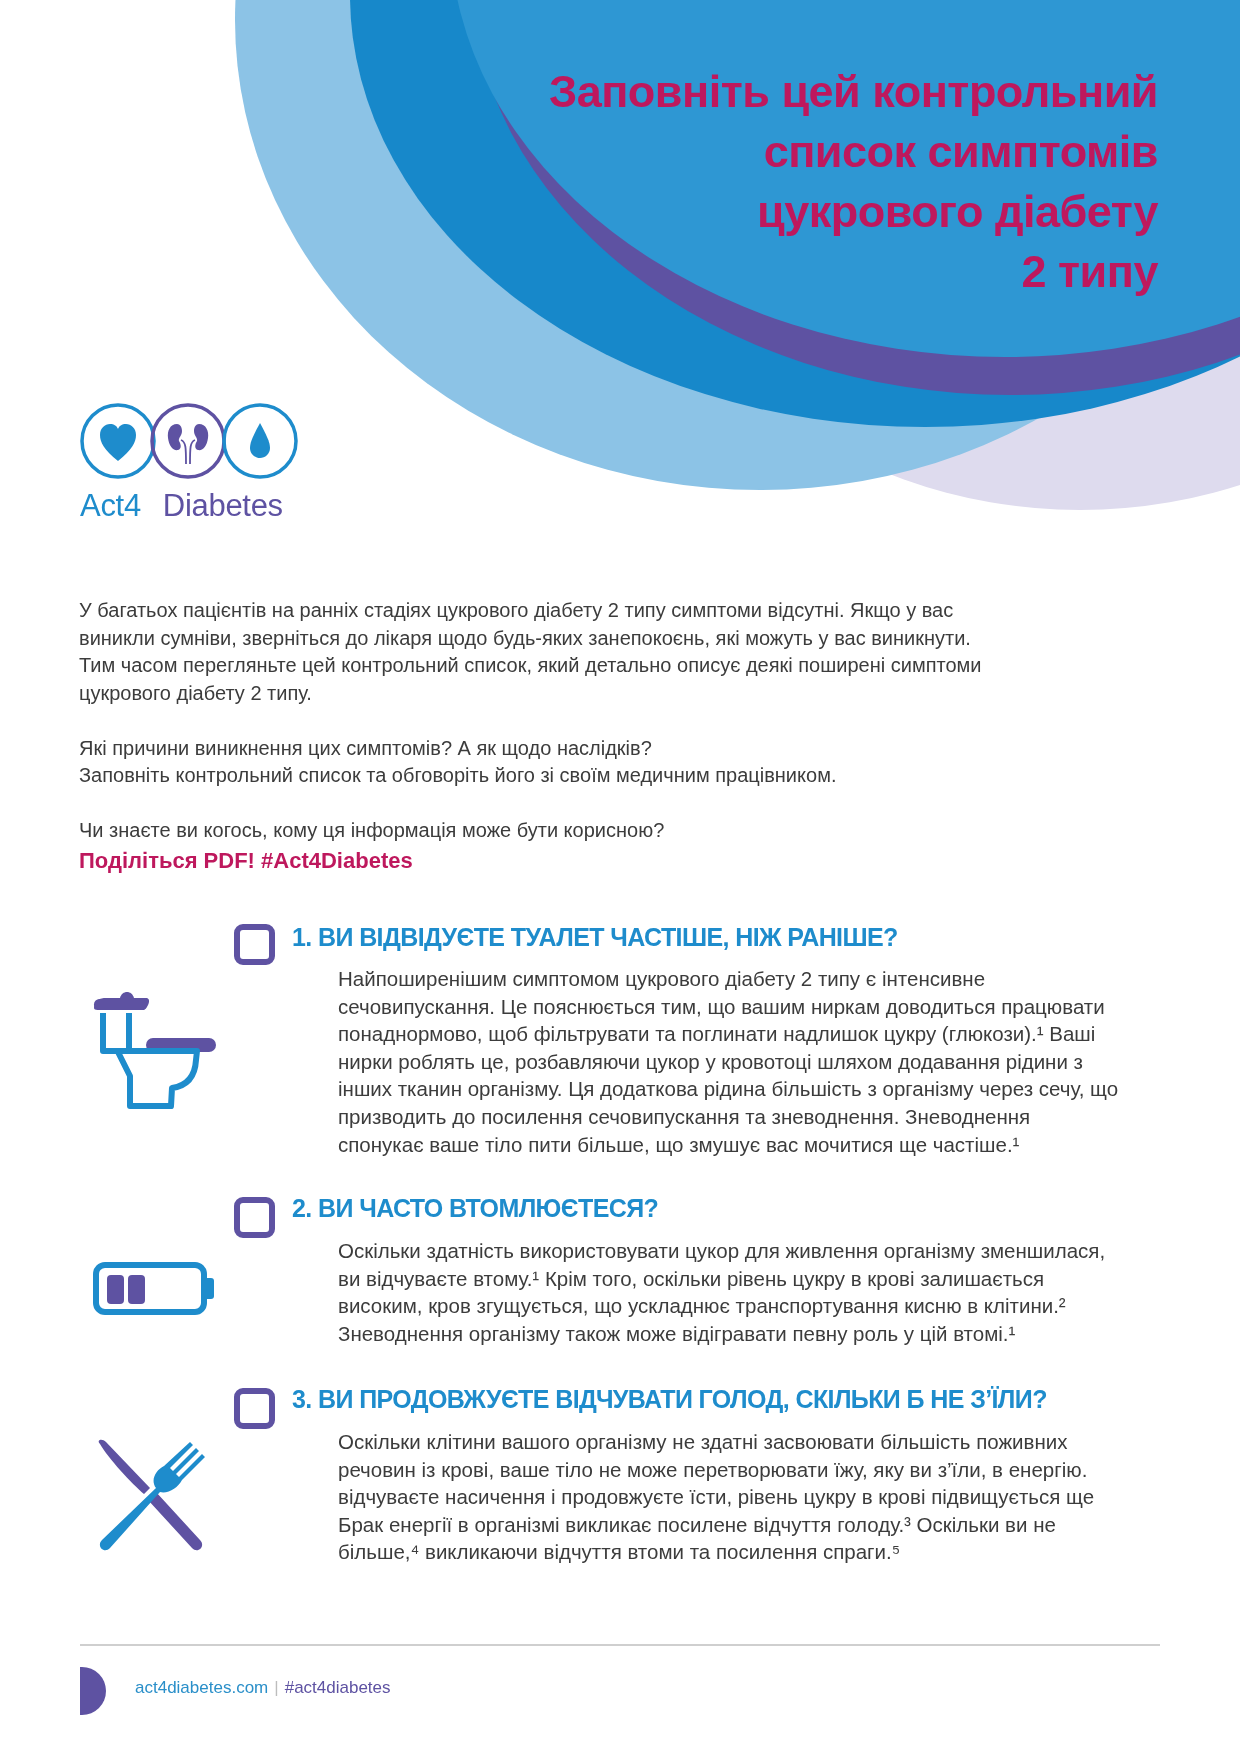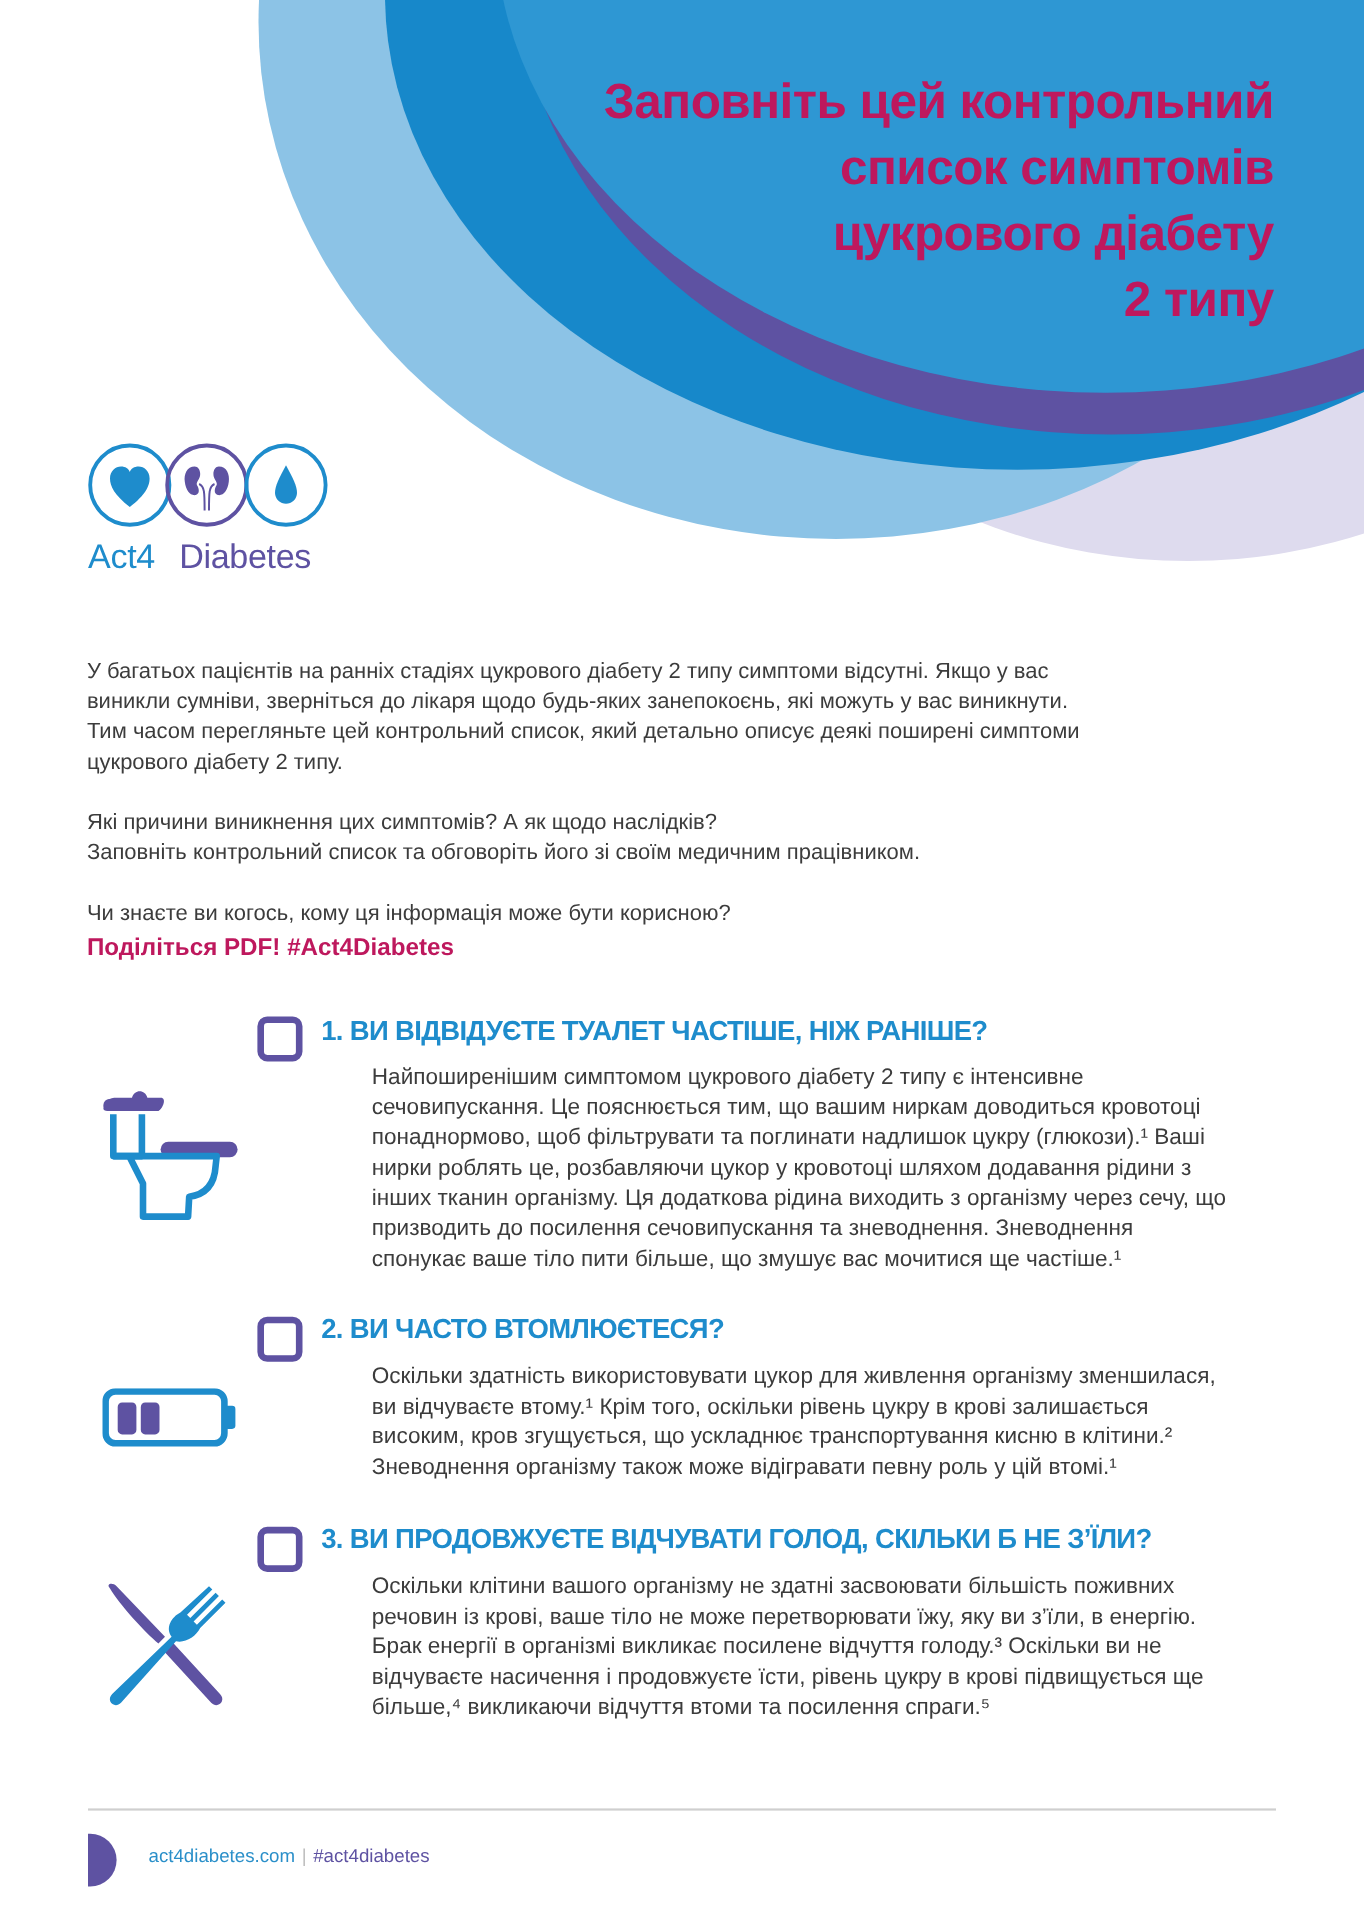--- a/index.html
+++ b/index.html
@@ -98,24 +98,24 @@
   <div class="gap"></div>
   <div class="line">Чи знаєте ви когось, кому ця інформація може бути корисною?</div>
   <div class="line share">Поділіться PDF! #Act4Diabetes</div>
 </div>
 
 <div class="section" style="top:0;">
   <div class="checkbox" style="top:924px;"></div>
   <div class="sec-title" style="top:922px;">1. ВИ ВІДВІДУЄТЕ ТУАЛЕТ ЧАСТІШЕ, НІЖ РАНІШЕ?</div>
   <div class="sec-body" style="top:965px;">
     <div class="line">Найпоширенішим симптомом цукрового діабету 2 типу є інтенсивне</div>
-    <div class="line">сечовипускання. Це пояснюється тим, що вашим ниркам доводиться кровотоці</div>
+    <div class="line">сечовипускання. Це пояснюється тим, що вашим ниркам доводиться працювати</div>
     <div class="line">понаднормово, щоб фільтрувати та поглинати надлишок цукру (глюкози).¹ Ваші</div>
     <div class="line">нирки роблять це, розбавляючи цукор у кровотоці шляхом додавання рідини з</div>
-    <div class="line">інших тканин організму. Ця додаткова рідина виходить з організму через сечу, що</div>
+    <div class="line">інших тканин організму. Ця додаткова рідина більшість з організму через сечу, що</div>
     <div class="line">призводить до посилення сечовипускання та зневоднення. Зневоднення</div>
     <div class="line">спонукає ваше тіло пити більше, що змушує вас мочитися ще частіше.¹</div>
   </div>
   <svg class="sec-icon" style="left:92px; top:986px;" width="126" height="126" viewBox="0 0 126 126">
     <path d="M2 22 C2 14 8 12 14 12 L28 12 C30 4 40 4 42 12 L54 12 C60 12 56 22 52 24 L6 24 C3 24 2 23 2 22 Z" fill="#5e52a2"></path>
     <rect x="2" y="13" width="53" height="11" rx="5.5" fill="#5e52a2"></rect>
     <path d="M11 27 L11 65 L37 65 L37 27 M37 65 L37 58" fill="none" stroke="#1e8ccc" stroke-width="6" stroke-linejoin="round"></path>
     <rect x="54" y="52" width="70" height="14" rx="7" fill="#5e52a2"></rect>
     <path d="M11 65 L105 65 L104 74 C103 92 94 100 80 102 L79 120 L38 120 L38 90 L26 66" fill="none" stroke="#1e8ccc" stroke-width="6" stroke-linejoin="round"></path>
   </svg>
@@ -137,22 +137,22 @@
     <rect x="35" y="13" width="17" height="29" rx="4" fill="#5e52a2"></rect>
   </svg>
 </div>
 
 <div class="section" style="top:0;">
   <div class="checkbox" style="top:1388px;"></div>
   <div class="sec-title" style="top:1384px;">3. ВИ ПРОДОВЖУЄТЕ ВІДЧУВАТИ ГОЛОД, СКІЛЬКИ Б НЕ З’ЇЛИ?</div>
   <div class="sec-body" style="top:1428px;">
     <div class="line">Оскільки клітини вашого організму не здатні засвоювати більшість поживних</div>
     <div class="line">речовин із крові, ваше тіло не може перетворювати їжу, яку ви з’їли, в енергію.</div>
+    <div class="line">відчуваєте насичення і продовжуєте їсти, рівень цукру в крові підвищується ще</div>
     <div class="line">Брак енергії в організмі викликає посилене відчуття голоду.³ Оскільки ви не</div>
-    <div class="line">відчуваєте насичення і продовжуєте їсти, рівень цукру в крові підвищується ще</div>
     <div class="line">більше,⁴ викликаючи відчуття втоми та посилення спраги.⁵</div>
   </div>
   <svg class="sec-icon" style="left:94px; top:1436px;" width="122" height="120" viewBox="0 0 122 120">
 
     <path d="M6 8 C2 4 8 2 12 6 L56 52 L50 58 C38 48 14 22 6 8 Z" fill="#5e52a2"></path>
     <path d="M54 64 L62 56 L106 104 C112 110 104 118 98 112 Z" fill="#5e52a2"></path>
 
     <path d="M8 104 L62 52 C56 44 62 34 70 30 L96 6 L99 9 L76 32 L79 35 L102 12 L105 15 L82 38 L85 41 L108 18 L111 21 L88 44 C84 52 74 58 66 56 L16 112 C10 118 2 110 8 104 Z" fill="#1e8ccc"></path>
   </svg>
 </div>

